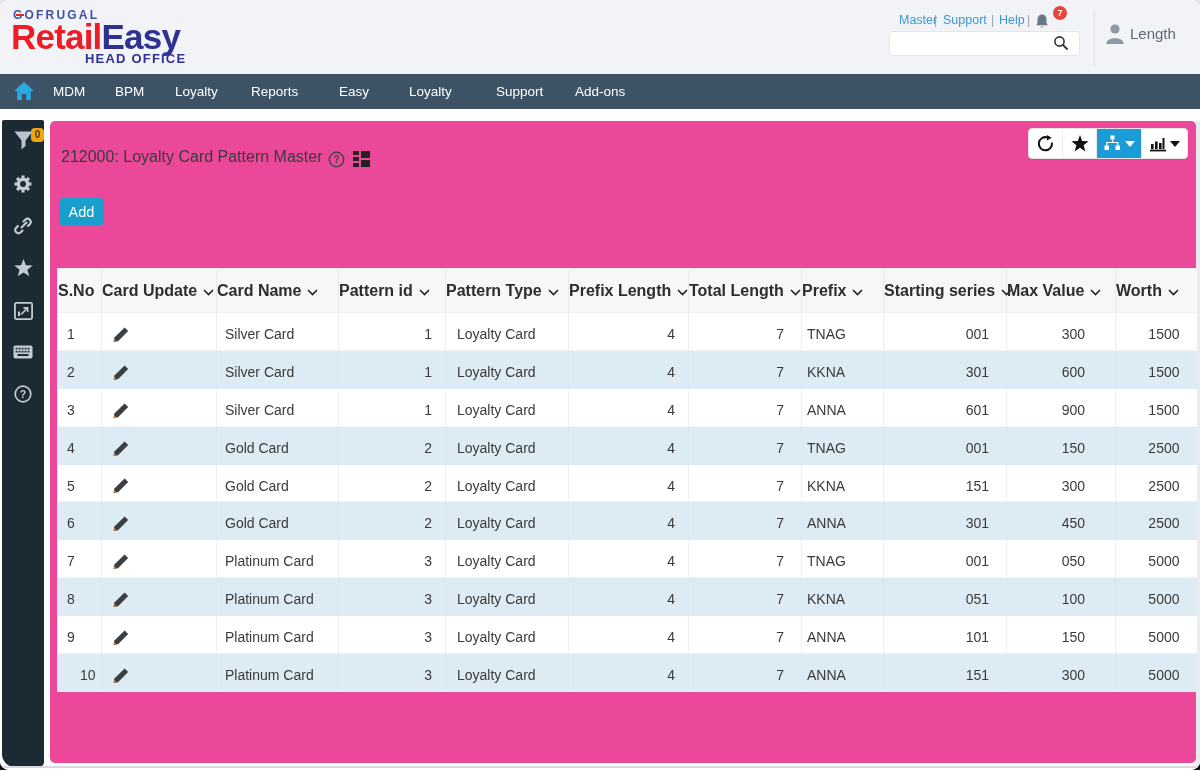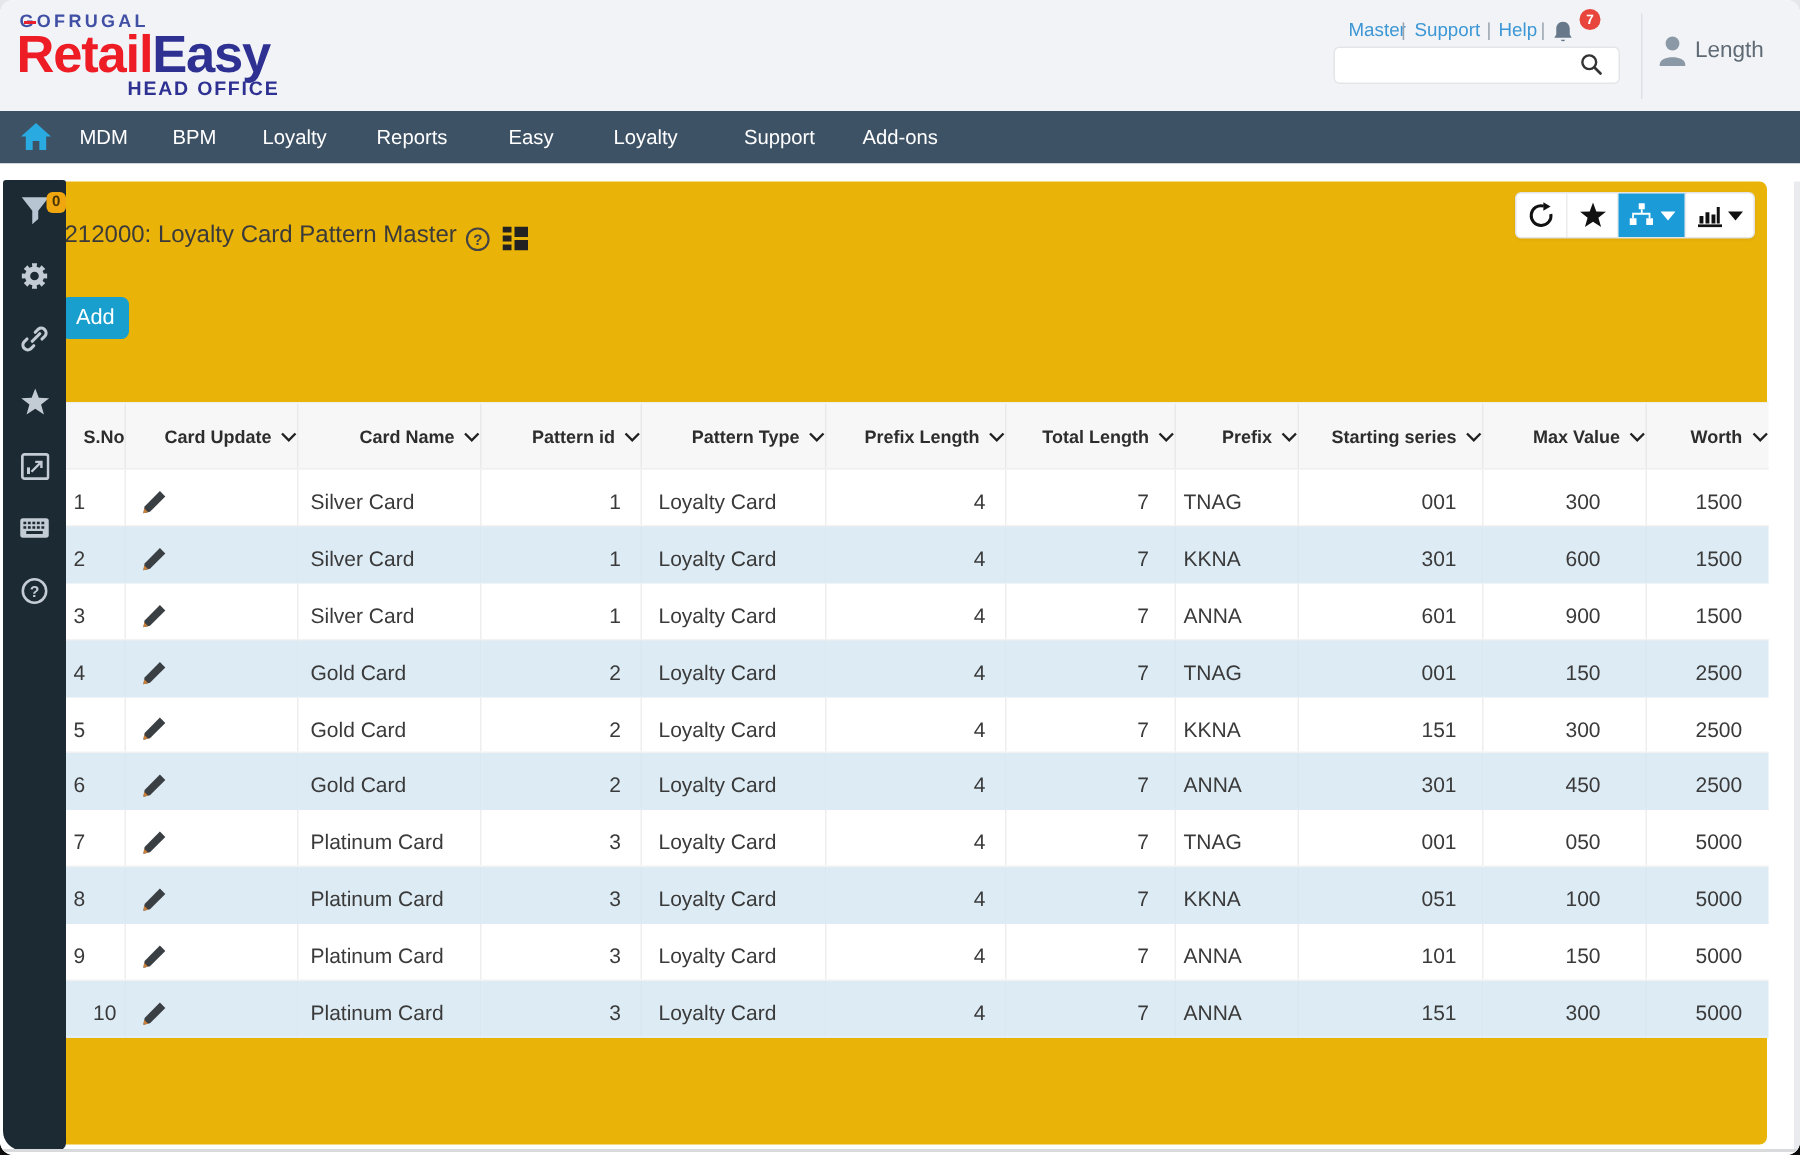--- a/index.html
+++ b/index.html
@@ -25,38 +25,38 @@
 
 .navbar { position:absolute; left:0; top:74px; width:1200px; height:35px; background:#3e5266; }
 .homebtn { position:absolute; left:14px; top:7px; }
 .navmenu { position:absolute; left:0; top:0; height:35px; }
 .navmenu span { position:absolute; top:0; height:35px; line-height:35px; color:#fff; font-size:13.5px; white-space:nowrap; }
 
 .main { position:absolute; left:0; top:109px; width:1200px; height:661px; background:#fff; }
 .sidebar { position:absolute; left:2px; top:11px; width:42px; height:647px; background:#1c2a33; border-radius:2px 2px 5px 13px; }
 .sidebar .icon { position:absolute; left:0; width:42px; text-align:center; }
 .fbadge { position:absolute; left:29px; top:8px; width:13px; height:14px; background:#f0a60e; border-radius:4px; color:#4a3305; font-size:10px; font-weight:bold; text-align:center; line-height:14px; }
-.card { position:absolute; left:32px; top:12px; width:1146px; height:642px; background:#eab308; border-radius:5px; }
+.card { position:absolute; left:50px; top:12px; width:1146px; height:642px; background:#ec4899; border-radius:5px; }
 .rightstrip { position:absolute; right:0; top:12px; width:4px; height:649px; background:#e9ebee; }
 .title { position:absolute; left:11px; top:27px; font-size:16px; color:#3a3a3a; }
 .qicon { position:absolute; left:278px; top:30px; }
 .gicon { position:absolute; left:303px; top:30px; }
 .addbtn { position:absolute; left:9px; top:77px; width:45px; height:28px; background:#189fcd; color:#fff; border-radius:5px; font-size:14.5px; text-align:center; line-height:28px; }
 .toolbar { position:absolute; left:978px; top:7px; height:31px; display:flex; background:#fff; border:1px solid #e4e4e4; border-radius:4px; box-shadow:0 1px 2px rgba(0,0,0,0.06); }
 .tbtn { width:34px; height:29px; display:flex; align-items:center; justify-content:center; border-right:1px solid #ececec; }
 .tbtn.wide { width:45px; }
 .tbtn.blue { background:#1b9cd8; }
 .tbtn:last-child { border-right:none; }
 
 table.grid { position:absolute; left:7px; top:147px; border-collapse:collapse; table-layout:fixed; width:1139px; background:#fff; }
 table.grid col.c1 { width:44px; } table.grid col.c2 { width:115px; } table.grid col.c3 { width:122px; }
 table.grid col.c4 { width:107px; } table.grid col.c5 { width:123px; } table.grid col.c6 { width:120px; }
 table.grid col.c7 { width:113px; } table.grid col.c8 { width:82px; } table.grid col.c9 { width:123px; }
 table.grid col.c10 { width:109px; } table.grid col.c11 { width:81px; }
-table.grid th { height:44px; background:#f7f7f7; font-size:12px; font-weight:bold; color:#2d2d2d; text-align:right; border-left:1px solid #e9e9e9; border-top:1px solid #efefef; border-bottom:1px solid #efefef; white-space:nowrap; }
+table.grid th { height:44px; background:#f7f7f7; font-size:16px; font-weight:bold; color:#2d2d2d; text-align:left; border-left:1px solid #e9e9e9; border-top:1px solid #efefef; border-bottom:1px solid #efefef; white-space:nowrap; }
 table.grid th:first-child { border-left:1px solid #e9e9e9; }
 table.grid td svg { vertical-align:middle; margin-top:-1px; }
 table.grid td { height:37.9px; padding-top:5px; font-size:14px; color:#3a3a3a; border-left:1px solid #eeeeee; border-bottom:1px solid #f2f2f2; white-space:nowrap; }
 table.grid tr.alt td { background:#ddebf4; border-bottom:1px solid #ddebf4; border-left:1px solid #d9e7f1; }
 td.l { text-align:left; } td.r { text-align:right; }
 .chev { display:inline-block; margin-left:6px; }
 </style>
 </head>
 <body>
 <div class="window">

